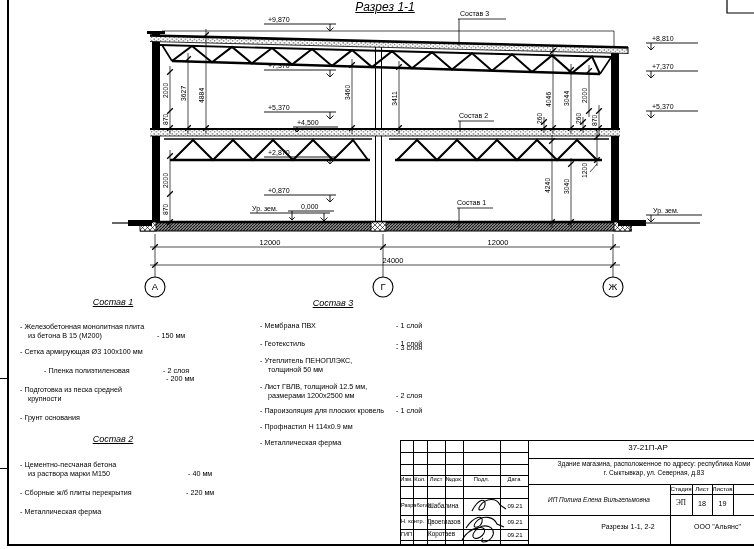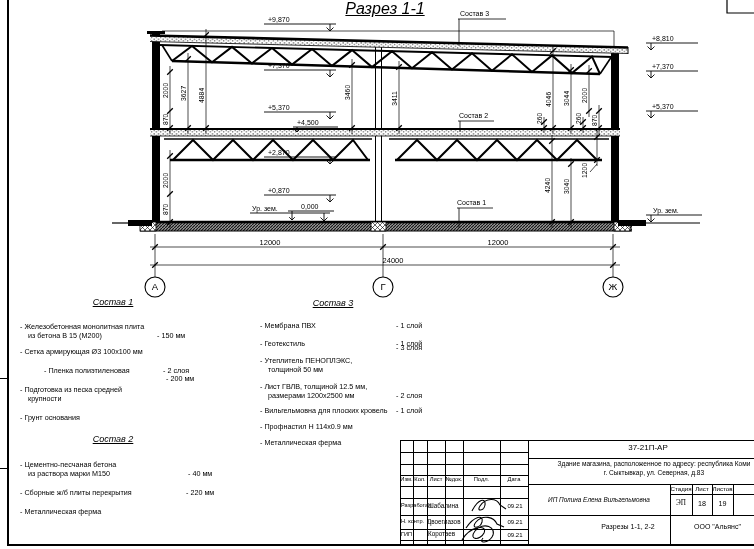--- a/index.html
+++ b/index.html
@@ -7,21 +7,21 @@
          font-family:"Liberation Sans",sans-serif;color:#000;}
   .t{position:absolute;white-space:nowrap;line-height:1;color:#000;}
   .lv{font-size:7px;}
   .vd{position:absolute;width:36px;text-align:center;font-size:6.8px;line-height:1;
       transform:rotate(-90deg);transform-origin:50% 50%;white-space:nowrap;}
   .hd{font-size:7.5px;text-align:center;}
   .ld{font-size:7px;}
   .ax{font-size:9.5px;text-align:center;width:16px;}
   .li{font-size:7.2px;}
   .h{font-style:italic;font-size:9px;text-decoration:underline;text-align:center;}
-  .ttl{font-style:italic;font-size:16px;text-decoration:underline;text-align:center;}
+  .ttl{font-style:italic;font-size:12px;text-decoration:underline;text-align:center;}
   .ln{position:absolute;background:#000;}
   .st{font-size:6px;text-align:center;}
   svg{position:absolute;left:0;top:0;}
 </style>
 </head>
 <body>
 
 <div id="sheet">
 
 <svg width="754" height="549" viewBox="0 0 754 549">
@@ -217,21 +217,21 @@
 <span class="t li" style="left:260px;top:322px;">- Мембрана ПВХ</span>
 <span class="t li" style="left:396px;top:322px;">- 1 слой</span>
 <span class="t li" style="left:260px;top:340px;">- Геотекстиль</span>
 <span class="t li" style="left:396px;top:340px;">- 1 слой</span>
 <span class="t li" style="left:260px;top:357px;">- Утеплитель ПЕНОПЛЭКС,</span>
 <span class="t li" style="left:268px;top:366px;">толщиной 50 мм</span>
 <span class="t li" style="left:396px;top:344px;">- 3 слоя</span>
 <span class="t li" style="left:260px;top:383px;">- Лист ГВЛВ, толщиной 12.5 мм,</span>
 <span class="t li" style="left:268px;top:392px;">размерами 1200х2500 мм</span>
 <span class="t li" style="left:396px;top:392px;">- 2 слоя</span>
-<span class="t li" style="left:260px;top:407px;">- Вильгельмовна для плоских кровель</span>
+<span class="t li" style="left:260px;top:407px;">- Пароизоляция для плоских кровель</span>
 <span class="t li" style="left:396px;top:407px;">- 1 слой</span>
 <span class="t li" style="left:260px;top:423px;">- Профнастил Н 114х0.9 мм</span>
 <span class="t li" style="left:260px;top:439px;">- Металлическая ферма</span>
 
 <div style="position:absolute;left:400px;top:440px;width:365px;height:105px;border:1.5px solid #000;box-sizing:border-box;"></div>
 <div class="ln" style="left:413px;top:440px;width:1px;height:105px;"></div>
 <div class="ln" style="left:427px;top:440px;width:1px;height:105px;"></div>
 <div class="ln" style="left:445px;top:440px;width:1px;height:105px;"></div>
 <div class="ln" style="left:463px;top:440px;width:1px;height:105px;"></div>
 <div class="ln" style="left:500px;top:440px;width:1px;height:105px;"></div>

